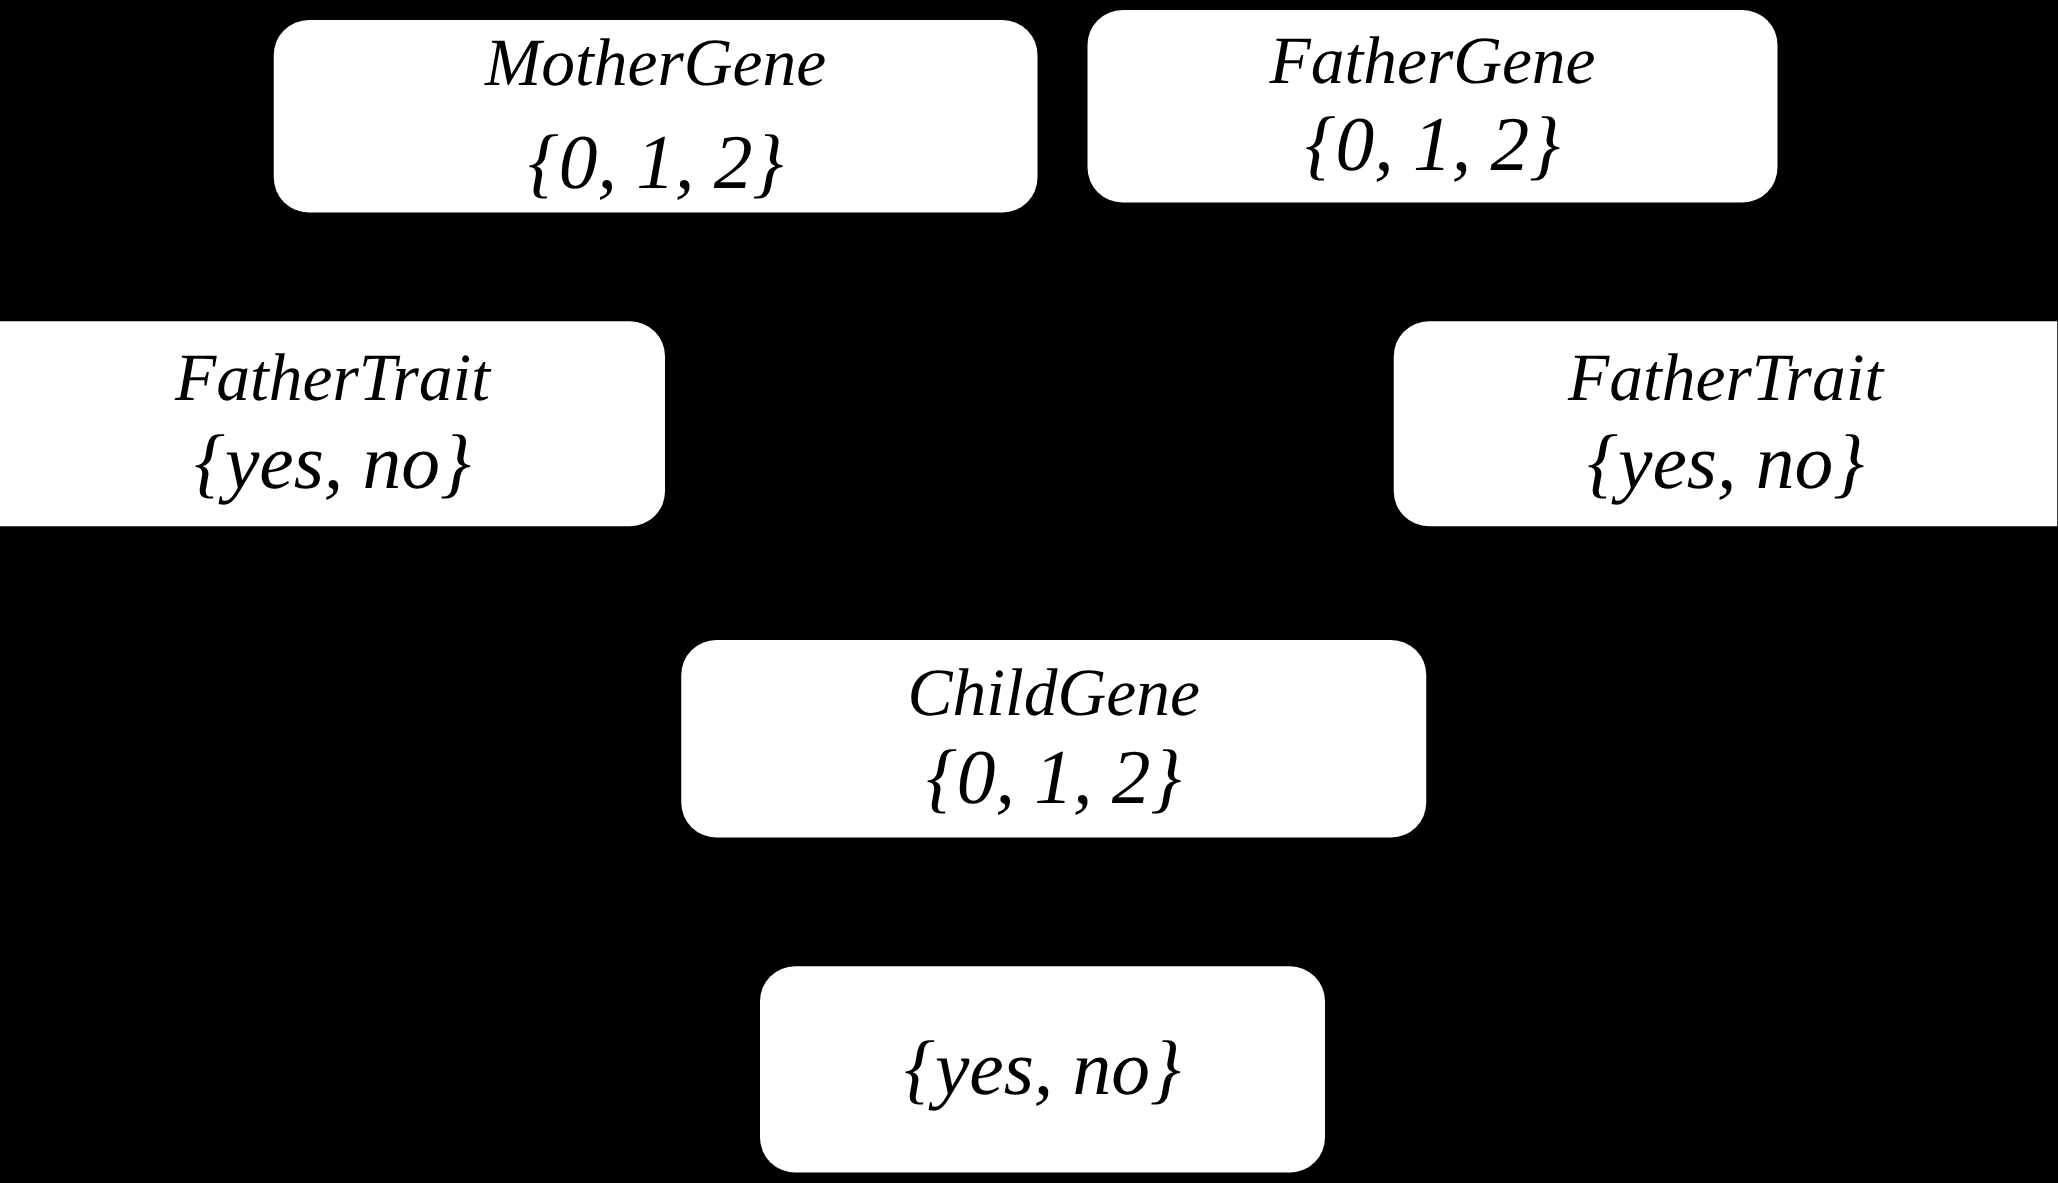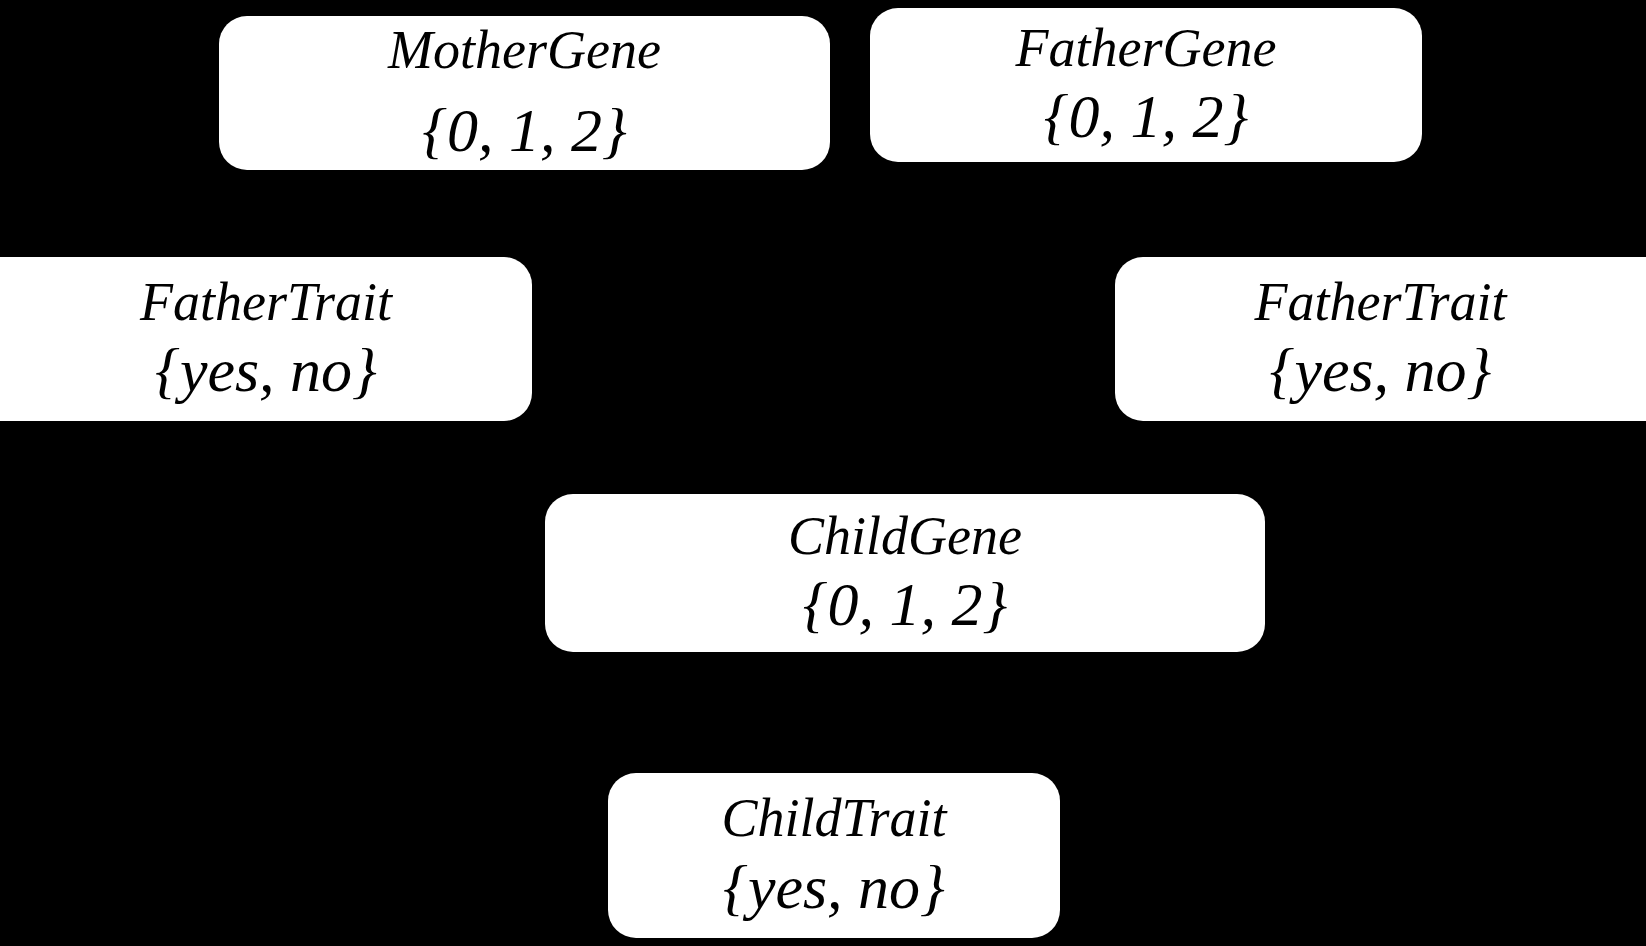--- a/index.html
+++ b/index.html
@@ -37,21 +37,21 @@
   .node-domain {
     font-size: 62px;
     white-space: nowrap;
   }
 
   
   #node-mother-gene  { left: 219px; top: 16px;   width: 611px; height: 154px; gap: 12px; }
   #node-father-gene  { left: 870px; top: 8px;   width: 552px; height: 154px; align-items: center; }
   #node-mother-trait { left: -40px; top: 257px; width: 572px; height: 164px; }
   #node-father-trait { left: 1115px; top: 257px; width: 578px; height: 164px; }
-  #node-child-gene   { left: 545px; top: 494px; width: 720px; height: 158px; font-style: italic; }
+  #node-child-gene   { left: 545px; top: 512px; width: 596px; height: 158px; font-style: italic; }
   #node-child-trait  { left: 608px; top: 773px; width: 452px; height: 165px; }
 
   
   #node-mother-trait .node-title,
   #node-mother-trait .node-domain { margin-left: 40px; }
   #node-father-trait .node-title,
   #node-father-trait .node-domain { margin-right: 47px; }
 </style>
 </head>
 <body>
@@ -77,17 +77,16 @@
     <div class="node-title">FatherTrait</div>
     <div class="node-domain">{yes, no}</div>
   </div>
 
   <div class="node" id="node-child-gene">
     <div class="node-title">ChildGene</div>
     <div class="node-domain">{0, 1, 2}</div>
   </div>
 
   <div class="node" id="node-child-trait">
-    <div class="node-title">ChildTrait</div>
     <div class="node-domain">{yes, no}</div>
   </div>
 
 </div>
 
 </body></html>

